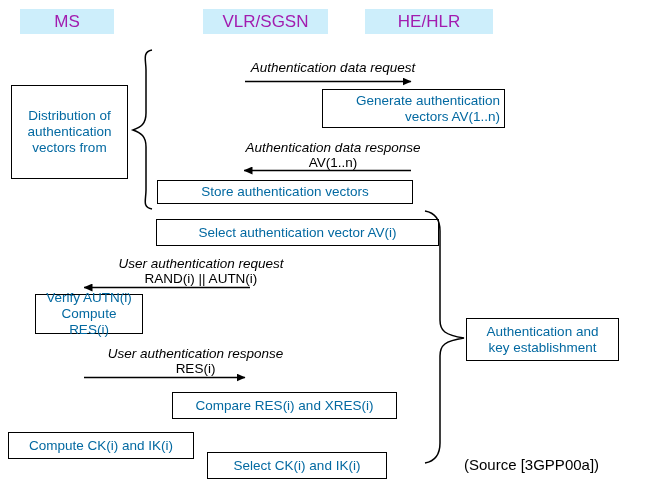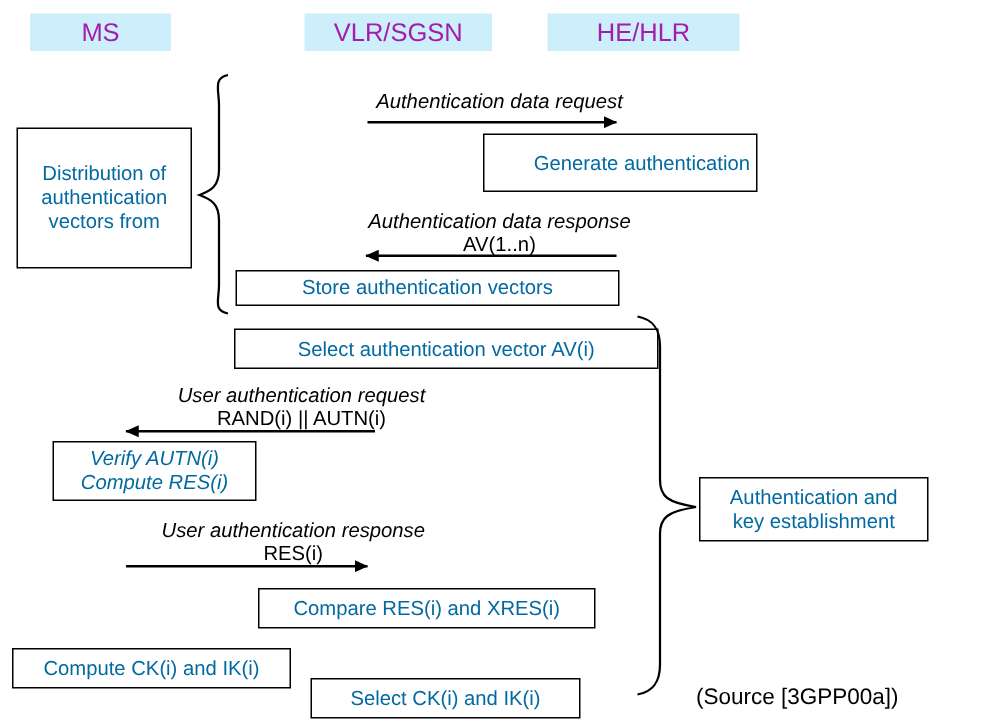--- a/index.html
+++ b/index.html
@@ -80,32 +80,33 @@
   <div class="box" style="left:466px;top:318px;width:153px;height:43px;">
     <div class="inner">
       <div>Authentication and</div>
       <div>key establishment</div>
     </div>
   </div>
 
   <div class="box" style="left:322px;top:89px;width:183px;height:39px;text-align:right;">
     <div class="inner">
       <div>Generate authentication</div>
+      <div>vectors AV(1..n)</div>
     </div>
   </div>
 
   <div class="box" style="left:156px;top:219px;width:283px;height:27px;">
     <div class="inner">Select authentication vector AV(i)</div>
   </div>
 
   <div class="box" style="left:157px;top:180px;width:256px;height:24px;">
     <div class="inner">Store authentication vectors</div>
   </div>
 
-  <div class="box" style="left:35px;top:294px;width:136px;height:40px;font-style:italic;">
+  <div class="box" style="left:35px;top:294px;width:108px;height:40px;">
     <div class="inner">
       <div>Verify AUTN(i)</div>
       <div>Compute RES(i)</div>
     </div>
   </div>
 
   <div class="box" style="left:172px;top:392px;width:225px;height:27px;">
     <div class="inner">Compare RES(i) and XRES(i)</div>
   </div>
 

